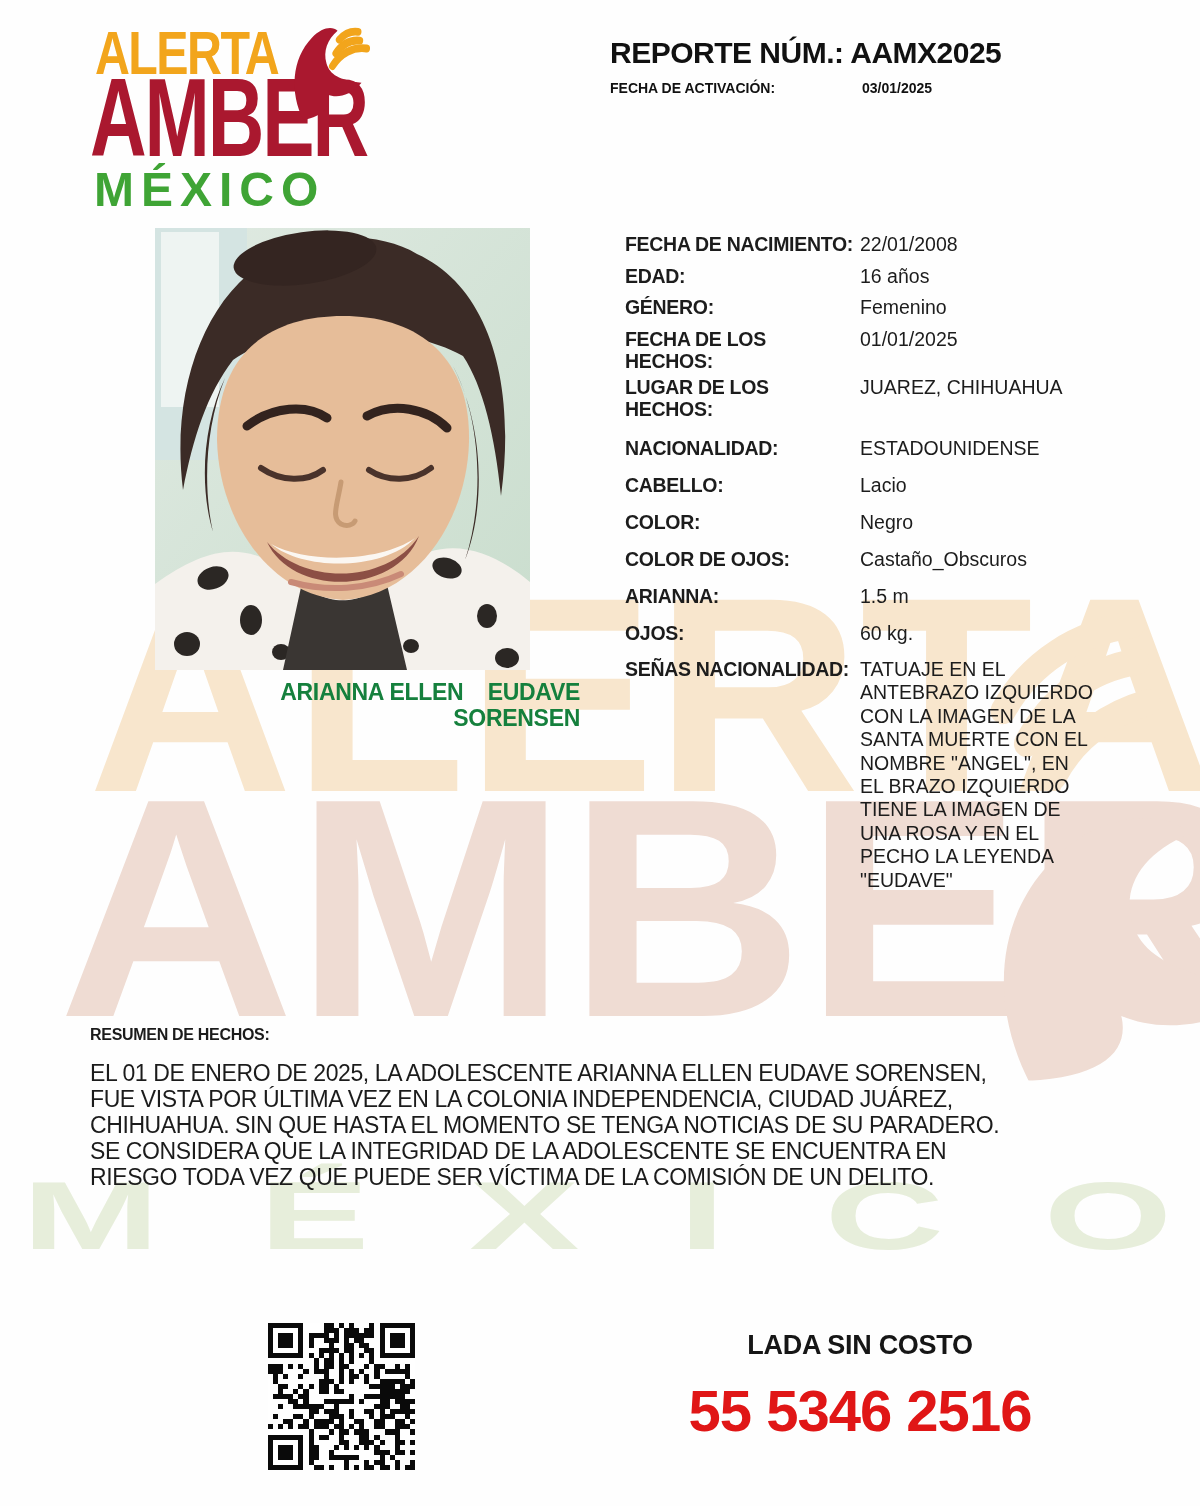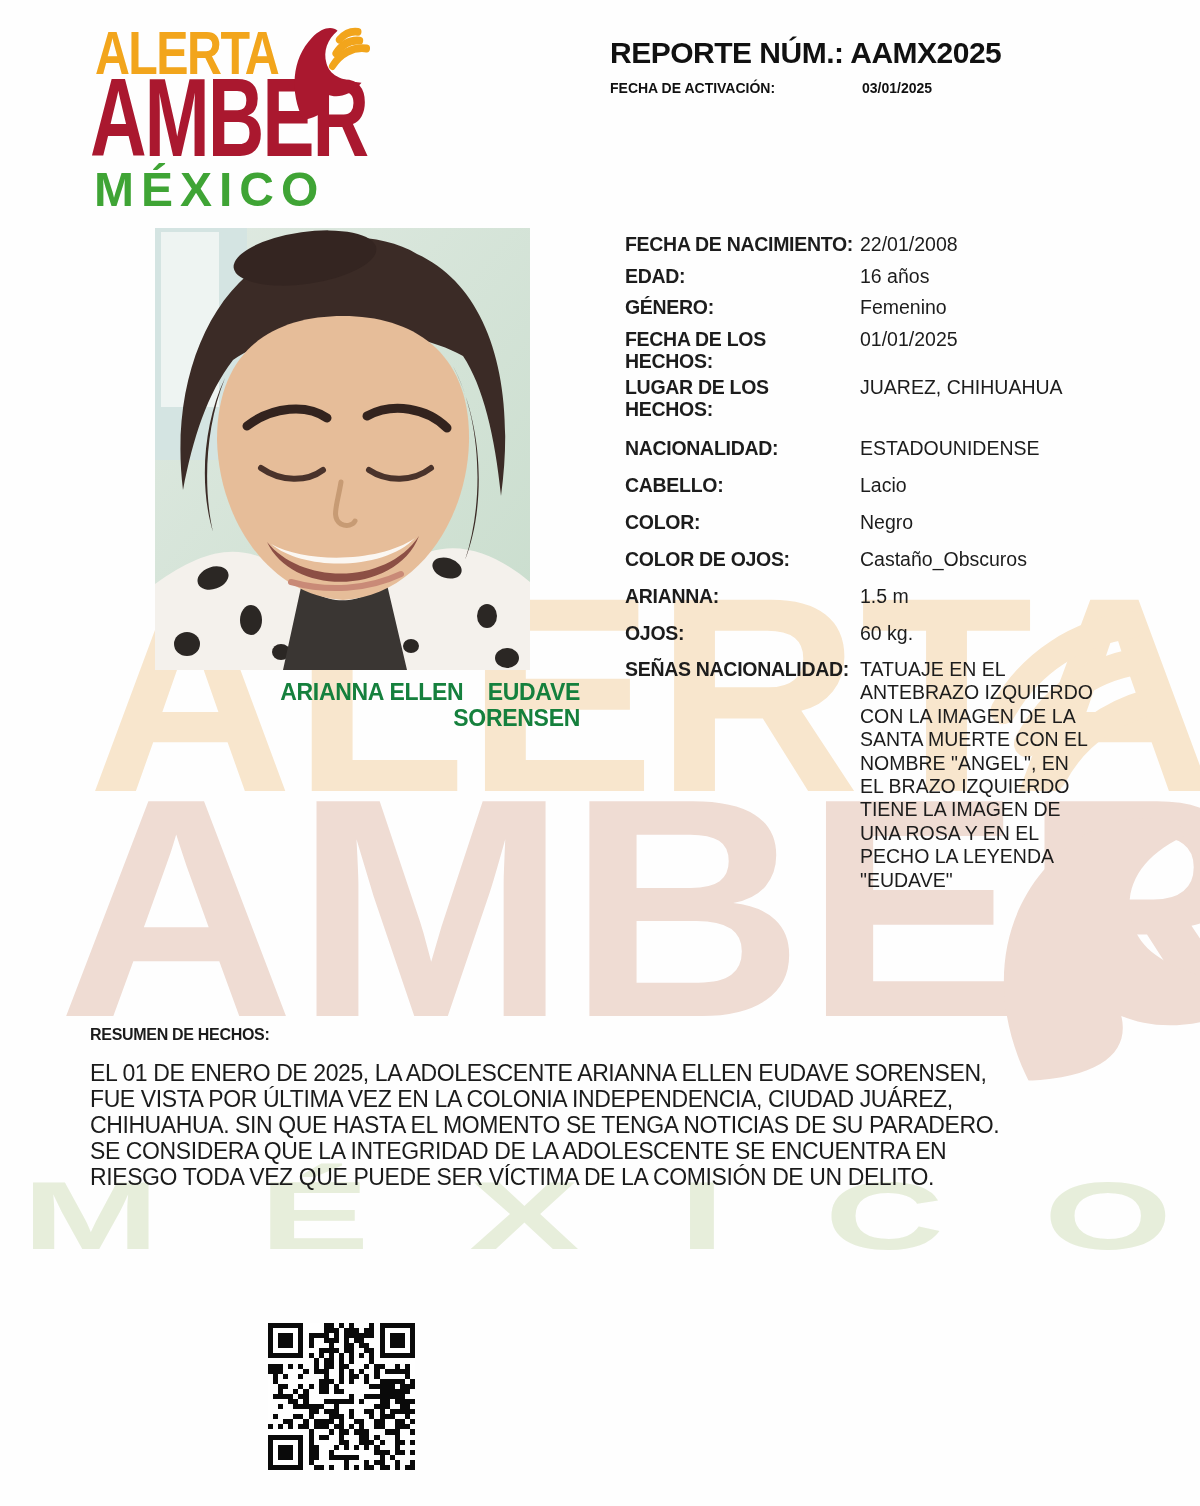--- a/index.html
+++ b/index.html
@@ -554,15 +554,19 @@
             <rect x="2" y="2" width="3" height="3"></rect>
             <rect x="22" y="0" width="7" height="7"></rect>
             <rect x="23" y="1" width="5" height="5" fill="#fff"></rect>
             <rect x="24" y="2" width="3" height="3"></rect>
             <rect x="0" y="22" width="7" height="7"></rect>
             <rect x="1" y="23" width="5" height="5" fill="#fff"></rect>
             <rect x="2" y="24" width="3" height="3"></rect>
           </g>
         </svg>
     </div>
+    <div class="contact">
+      <div class="lada">LADA SIN COSTO</div>
+      <div class="phone">55 5346 2516</div>
+    </div>
 
   </div>
 </div>
 
 </body></html>

